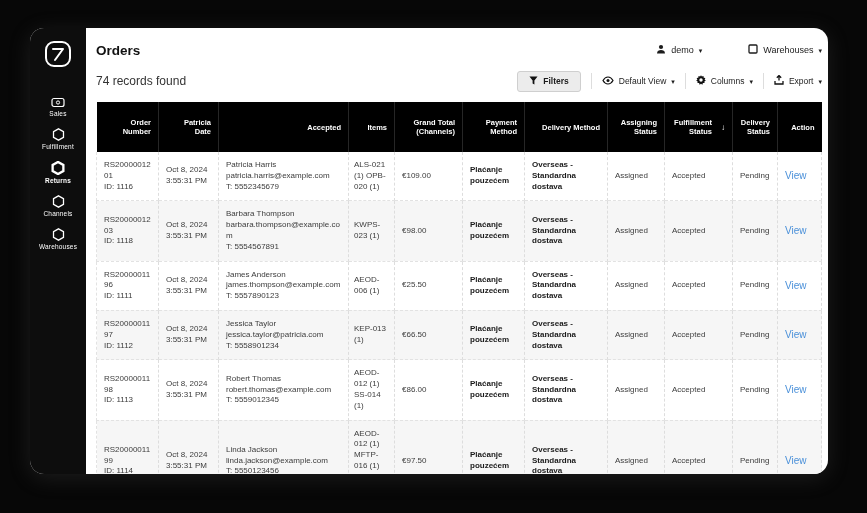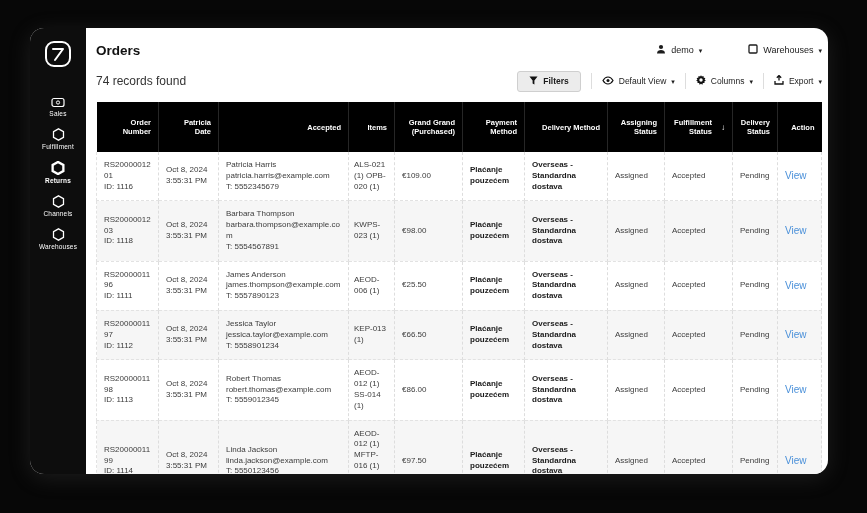--- a/index.html
+++ b/index.html
@@ -210,21 +210,21 @@
           <col class="c-fulfil">
             <col class="c-dstat">
             <col class="c-action">
         </colgroup>
         <thead>
           <tr>
             <th>Order Number</th>
             <th>Patricia Date</th>
             <th>Accepted</th>
             <th>Items</th>
-            <th>Grand Grand (Purchased)</th>
+            <th>Grand Total (Channels)</th>
             <th>Payment Method</th>
             <th>Delivery Method</th>
             <th>Assigning Status</th>
             <th class="sortable">
               <span class="th-inner">
                 <span>Fulfillment Status</span>
                 <span class="sort-arrow">↓</span>
               </span>
             </th>
             <th>Delivery Status</th>
@@ -314,21 +314,21 @@
     <td>
       <span class="cell-line">RS2000001197</span>
       <span class="cell-line">ID: 1112</span>
     </td>
     <td>
       <span class="cell-line">Oct 8, 2024</span>
       <span class="cell-line">3:55:31 PM</span>
     </td>
     <td>
       <span class="cell-line">Jessica Taylor</span>
-      <span class="cell-line">jessica.taylor@example.com</span>
+      <span class="cell-line">jessica.taylor@patricia.com</span>
       <span class="cell-line">T: 5558901234</span>
     </td>
     <td class="items-cell">KEP-013 (1)</td>
     <td>€66.50</td>
     <td class="bold-cell">Plaćanje pouzećem</td>
     <td class="bold-cell">Overseas - Standardna dostava</td>
     <td>Assigned</td>
     <td>Accepted</td>
     <td>Pending</td>
     <td>

